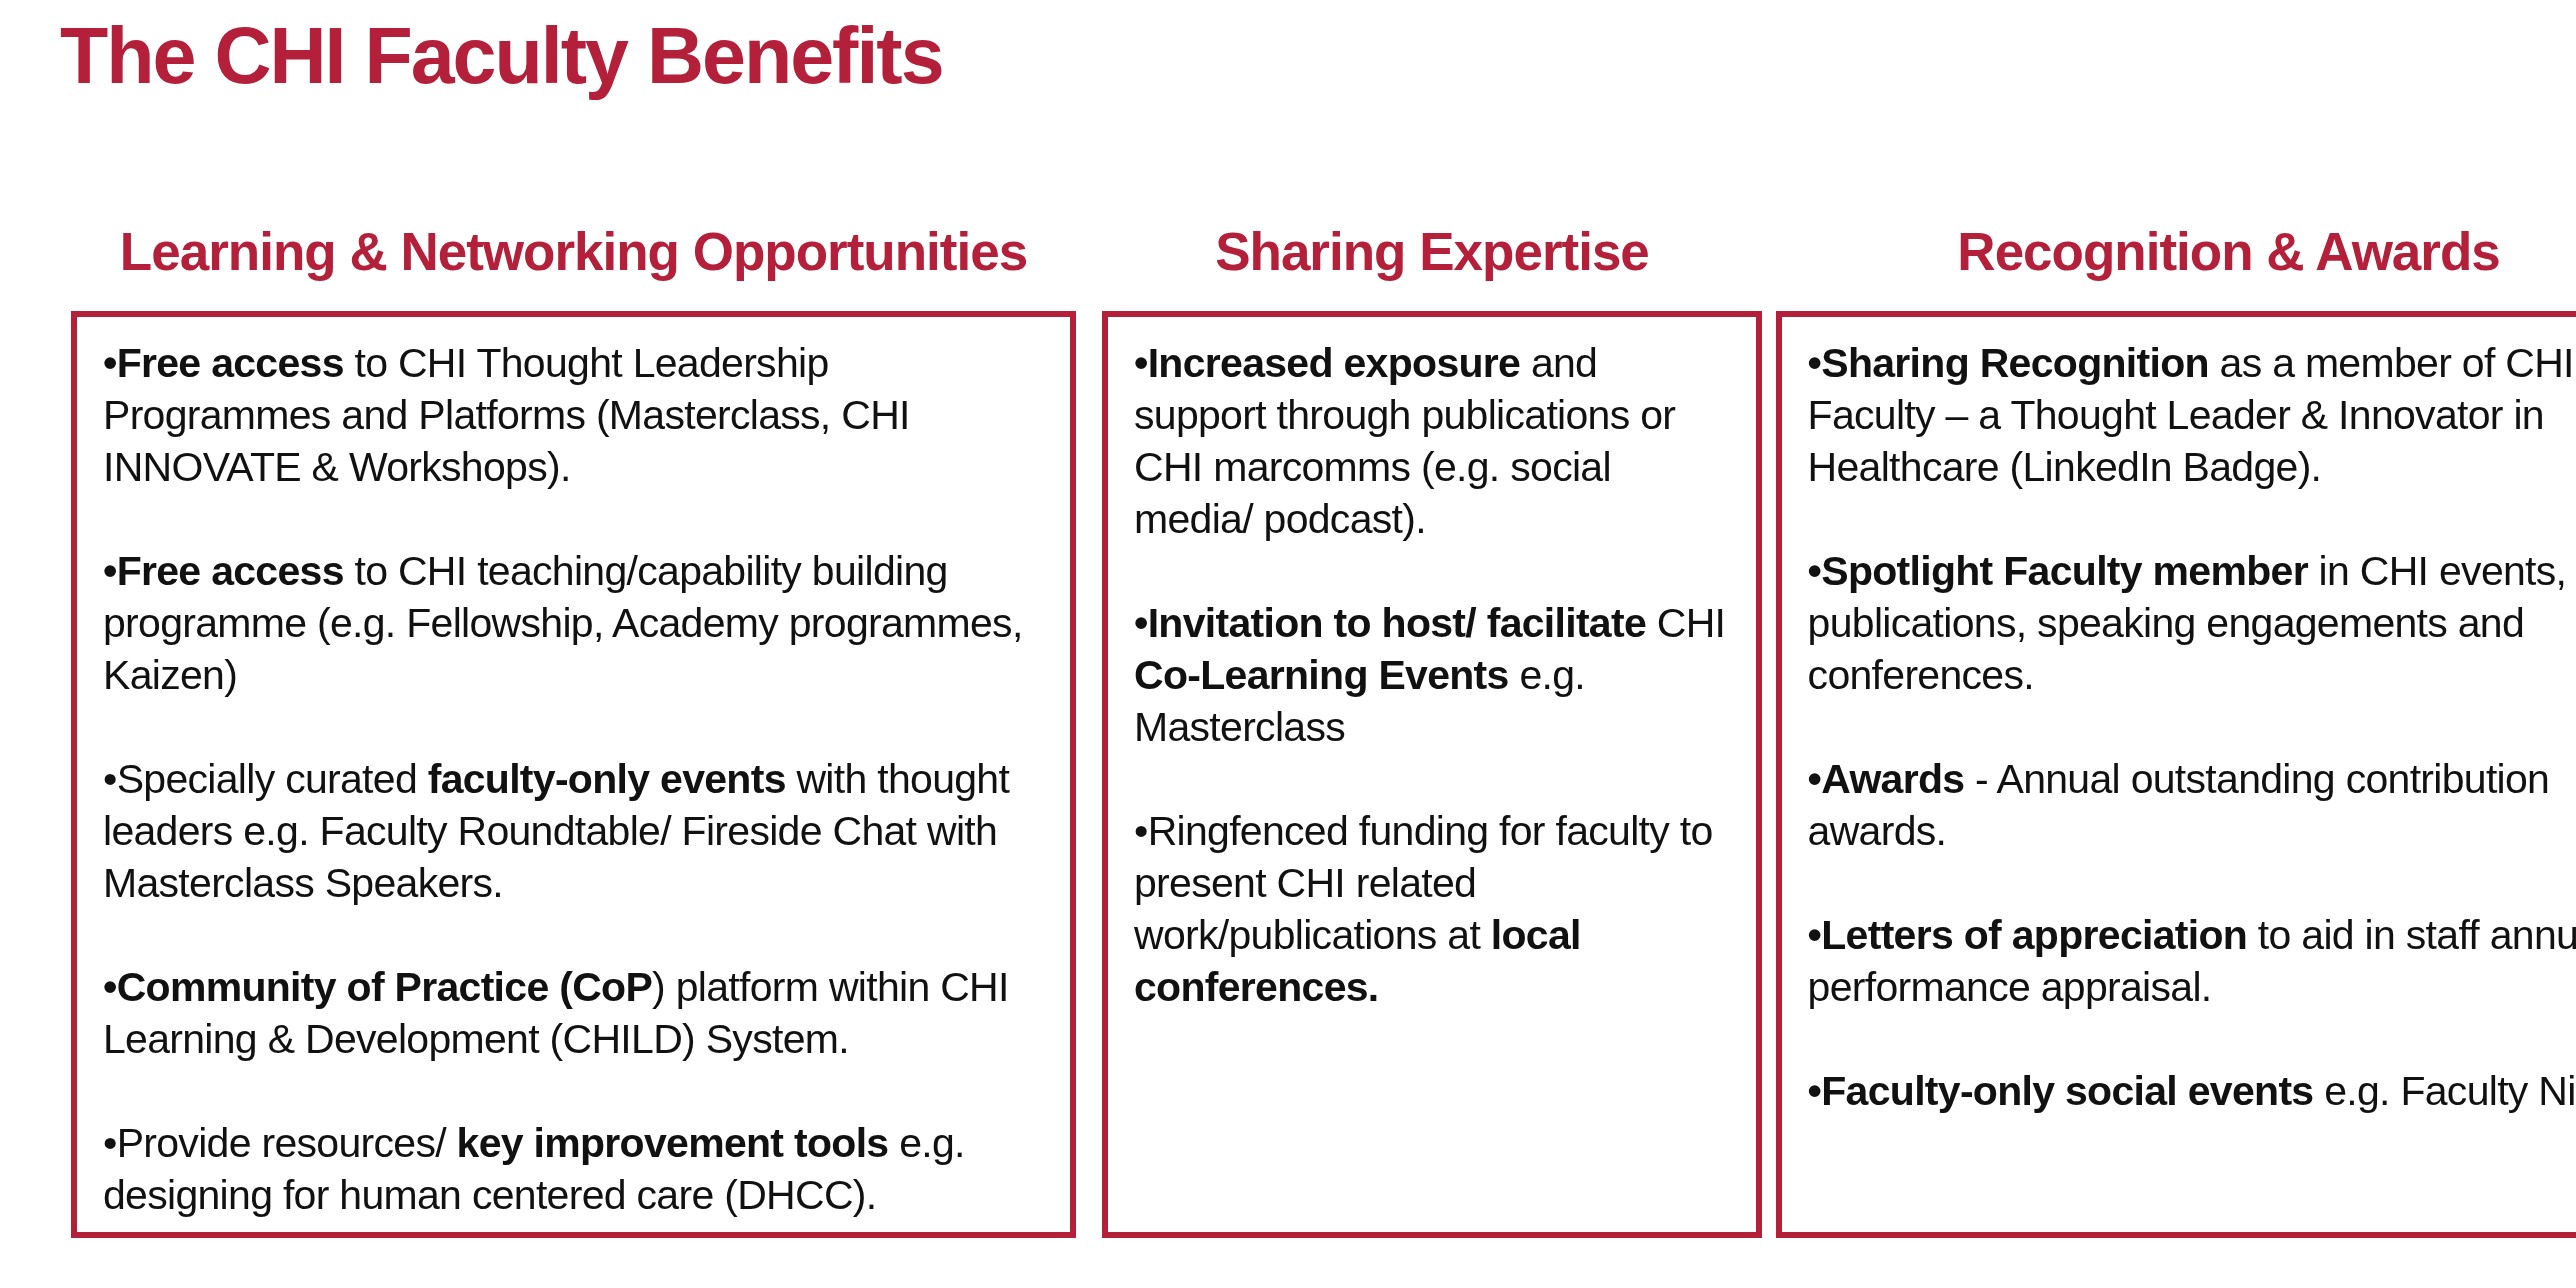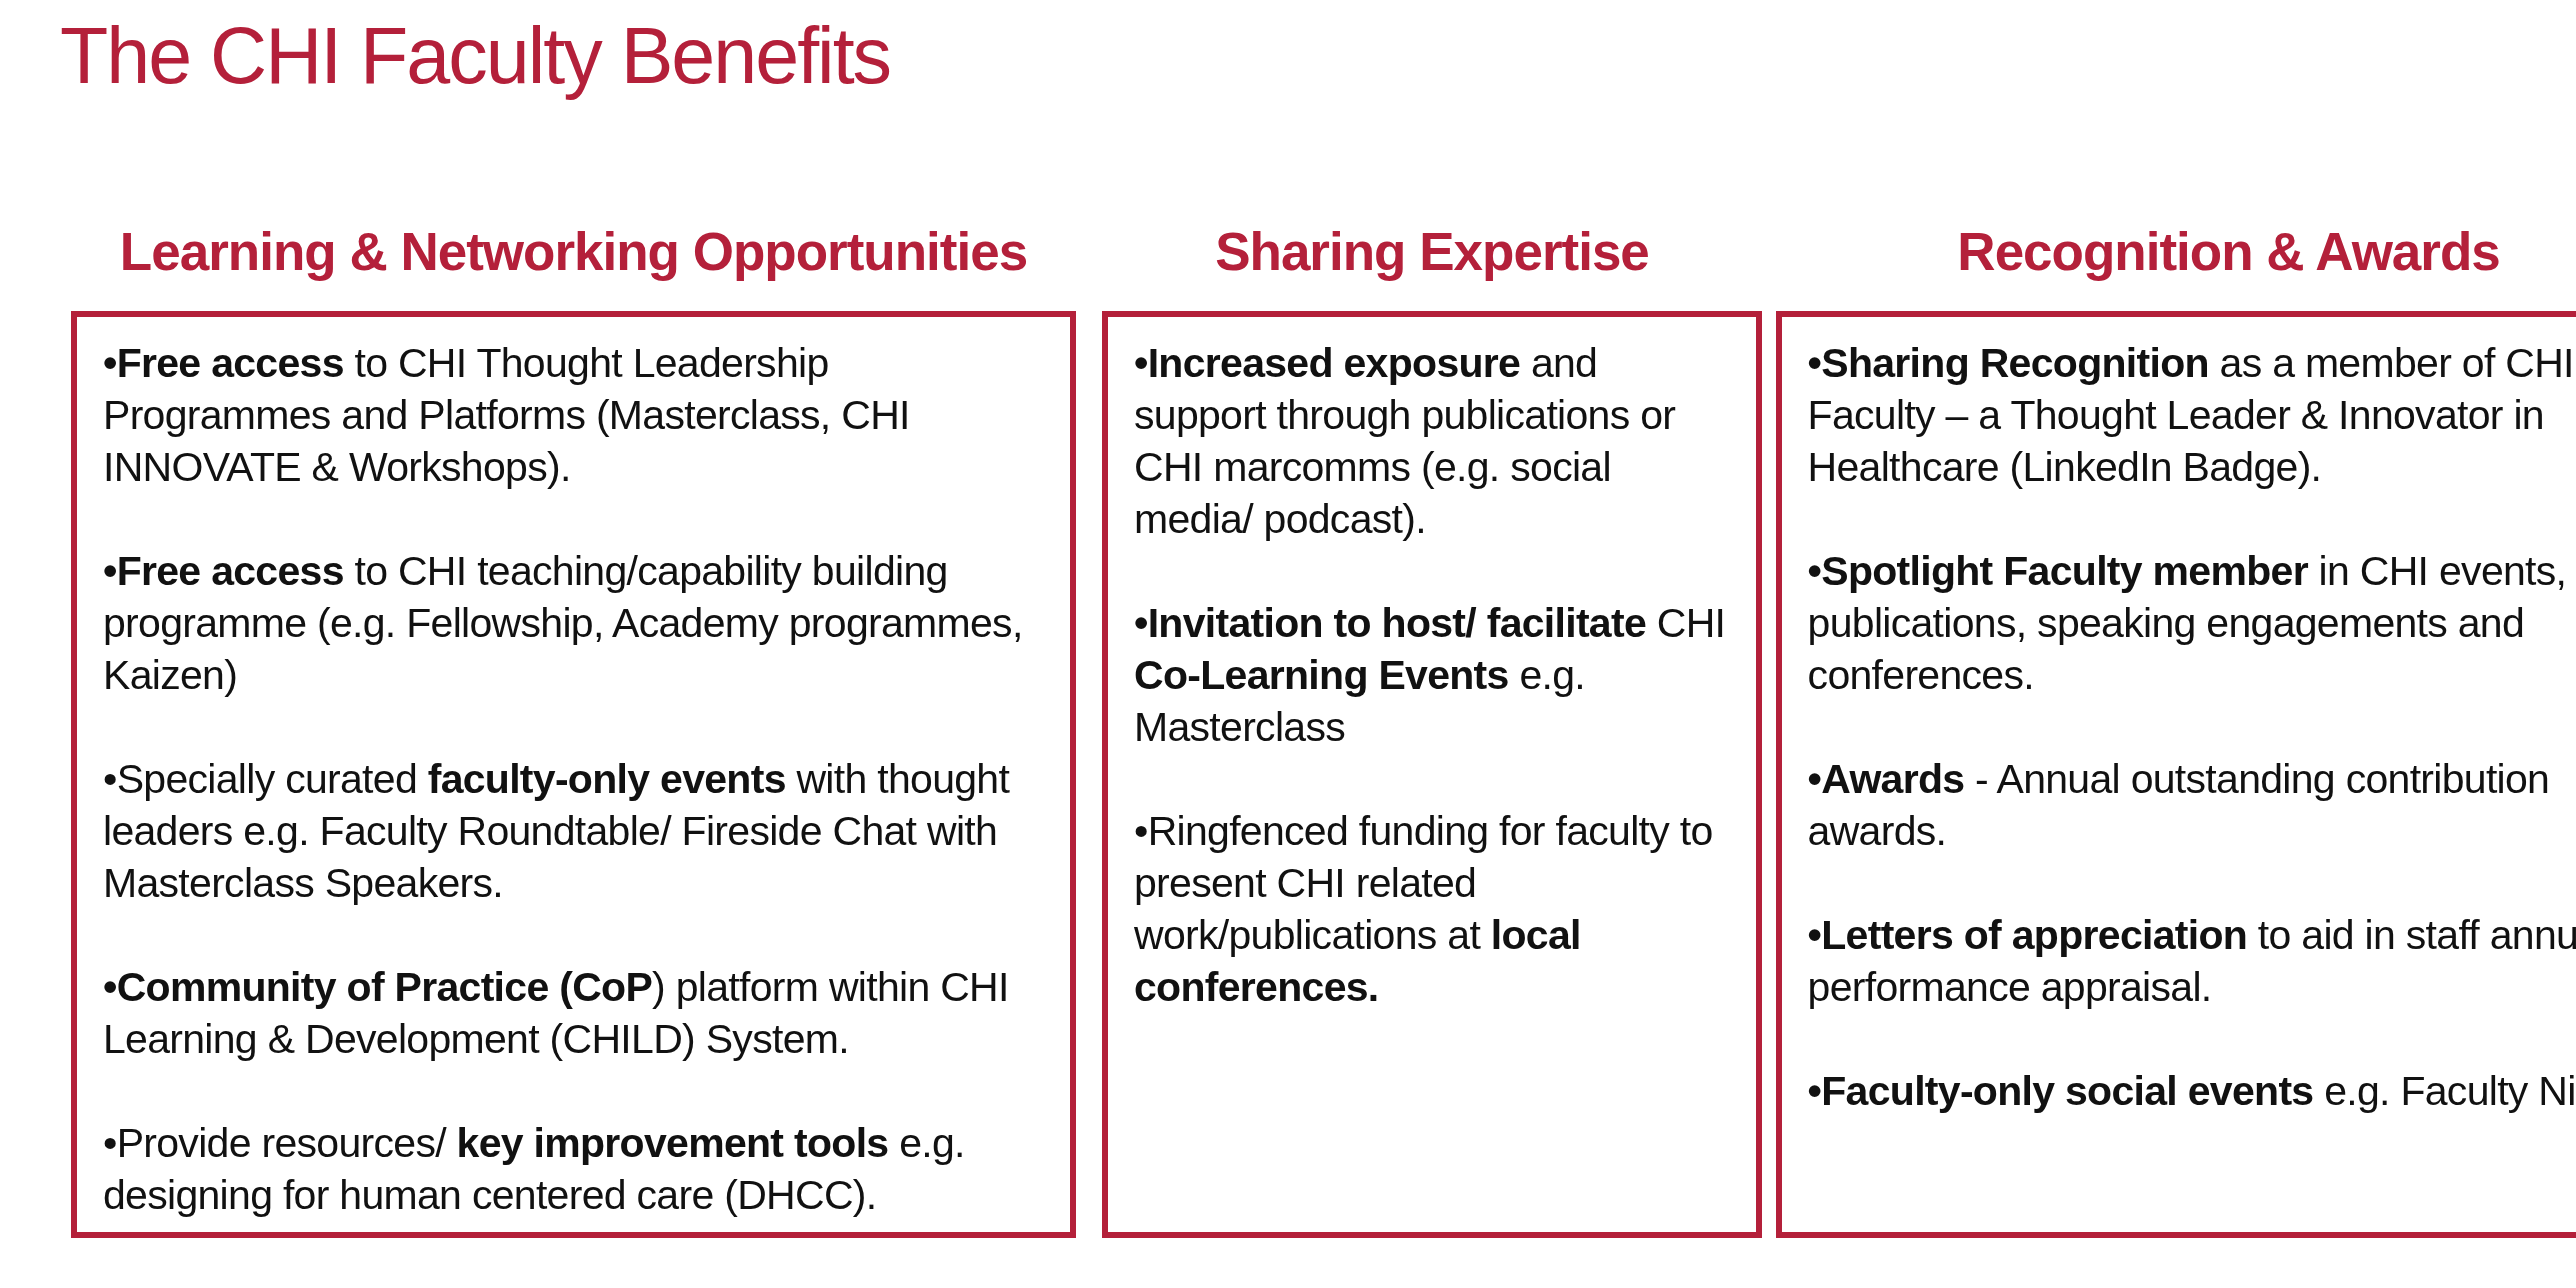--- a/index.html
+++ b/index.html
@@ -12,21 +12,21 @@
   body{
     width:2576px;height:1288px;
     font-family:"Liberation Sans",sans-serif;
     overflow:hidden;
     position:relative;
   }
   .title{
     position:absolute;
     left:60px;top:9.5px;
     font-size:79px;
-    font-weight:normal;
+    font-weight:bold;
     letter-spacing:-2px;
     color:var(--accent);
     white-space:nowrap;
   }
   .columns{
     position:absolute;
     left:71px;top:219px;
     display:flex;
     align-items:flex-start;
   }

